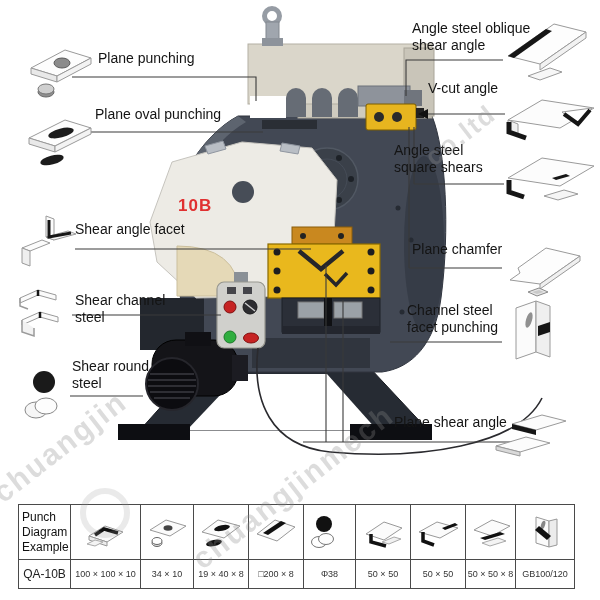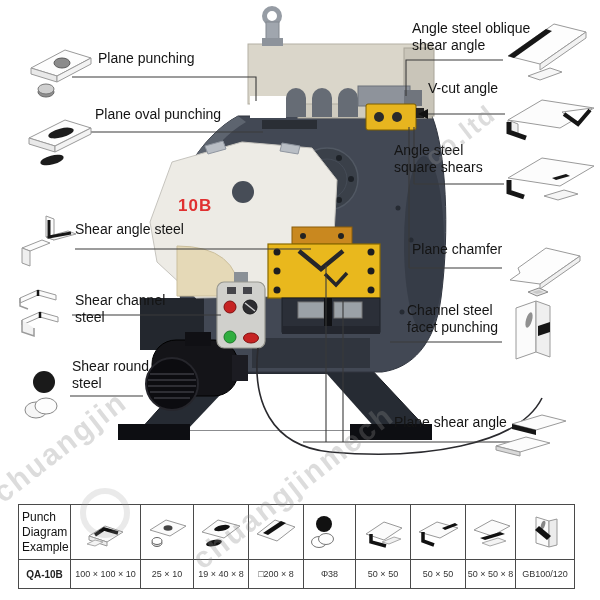--- a/index.html
+++ b/index.html
@@ -17,21 +17,21 @@
       letter-spacing:1px;color:#e03030;}
   
   #spec-table{position:absolute;left:18px;top:504px;z-index:2;display:grid;
       grid-template-columns:52px 70px 53px 55px 55px 52px 55px 55px 50px 58px;
       grid-template-rows:55px 28px;border:1px solid #4a4a4a;background:#fff;}
   .tcell{border-right:1px solid #4a4a4a;border-bottom:1px solid #4a4a4a;display:flex;
       align-items:center;justify-content:center;overflow:hidden;}
   .tcell:nth-child(10n){border-right:none;}
   .trow2{border-bottom:none;}
   .thead{font-size:12px;line-height:1.25;padding:2px 3px;justify-content:flex-start;text-align:left;}
-  .tmodel{font-size:10px;font-weight:700;color:#222;}
+  .tmodel{font-size:12px;font-weight:400;color:#222;}
   .tspec{font-size:9px;color:#333;white-space:nowrap;}
 </style>
 </head>
 <body>
 
 <div id="canvas">
 
   <svg id="scene" width="600" height="600" viewBox="0 0 600 600">
 
     <g>
@@ -159,21 +159,21 @@
       <line x1="326" y1="265" x2="326" y2="442"></line>
       <line x1="343" y1="300" x2="343" y2="442"></line>
       <polyline points="303,442 512,442"></polyline>
     </g>
   </svg>
 
   <div id="model-label">10B</div>
 
   <div class="lbl" style="left:98px;top:50px">Plane punching</div>
   <div class="lbl" style="left:95px;top:106px">Plane oval punching</div>
-  <div class="lbl" style="left:75px;top:221px">Shear angle steel</div>
+  <div class="lbl" style="left:75px;top:221px">Shear angle facet</div>
   <div class="lbl wrap" style="left:75px;top:292px;width:100px">Shear channel steel</div>
   <div class="lbl wrap" style="left:72px;top:358px;width:84px">Shear round steel</div>
 
   <div class="lbl wrap" style="left:412px;top:20px;width:126px">Angle steel oblique shear angle</div>
   <div class="lbl" style="left:428px;top:80px">V-cut angle</div>
   <div class="lbl wrap" style="left:394px;top:142px;width:96px">Angle steel square shears</div>
   <div class="lbl" style="left:412px;top:241px">Plane chamfer</div>
   <div class="lbl wrap" style="left:407px;top:302px;width:100px">Channel steel facet punching</div>
   <div class="lbl" style="left:394px;top:414px">Plane shear angle</div>
 
@@ -315,21 +315,21 @@
       <svg width="46" height="40">
         <polygon points="14,5 27,9 27,35 14,31" fill="#fbfbfb" stroke="#999"></polygon>
         <polygon points="27,9 35,7 35,33 27,35" fill="#ececec" stroke="#999"></polygon>
         <ellipse cx="21" cy="13" rx="2" ry="4.5" fill="#888" transform="rotate(18 21 13)"></ellipse>
         <polygon points="17,14 29,24 25,28 13,18" fill="#111"></polygon>
       </svg>
     </div>
 
     <div class="tcell trow2 tmodel">QA-10B</div>
     <div class="tcell trow2 tspec">100 × 100 × 10</div>
-    <div class="tcell trow2 tspec">25 × 10</div>
+    <div class="tcell trow2 tspec">34 × 10</div>
     <div class="tcell trow2 tspec">19 × 40 × 8</div>
     <div class="tcell trow2 tspec">□200 × 8</div>
     <div class="tcell trow2 tspec">Φ38</div>
     <div class="tcell trow2 tspec">50 × 50</div>
     <div class="tcell trow2 tspec">50 × 50</div>
     <div class="tcell trow2 tspec">50 × 50 × 8</div>
     <div class="tcell trow2 tspec">GB100/120</div>
   </div>
 
   <div class="wm" style="left:-20px;top:430px">chuangjin</div>

